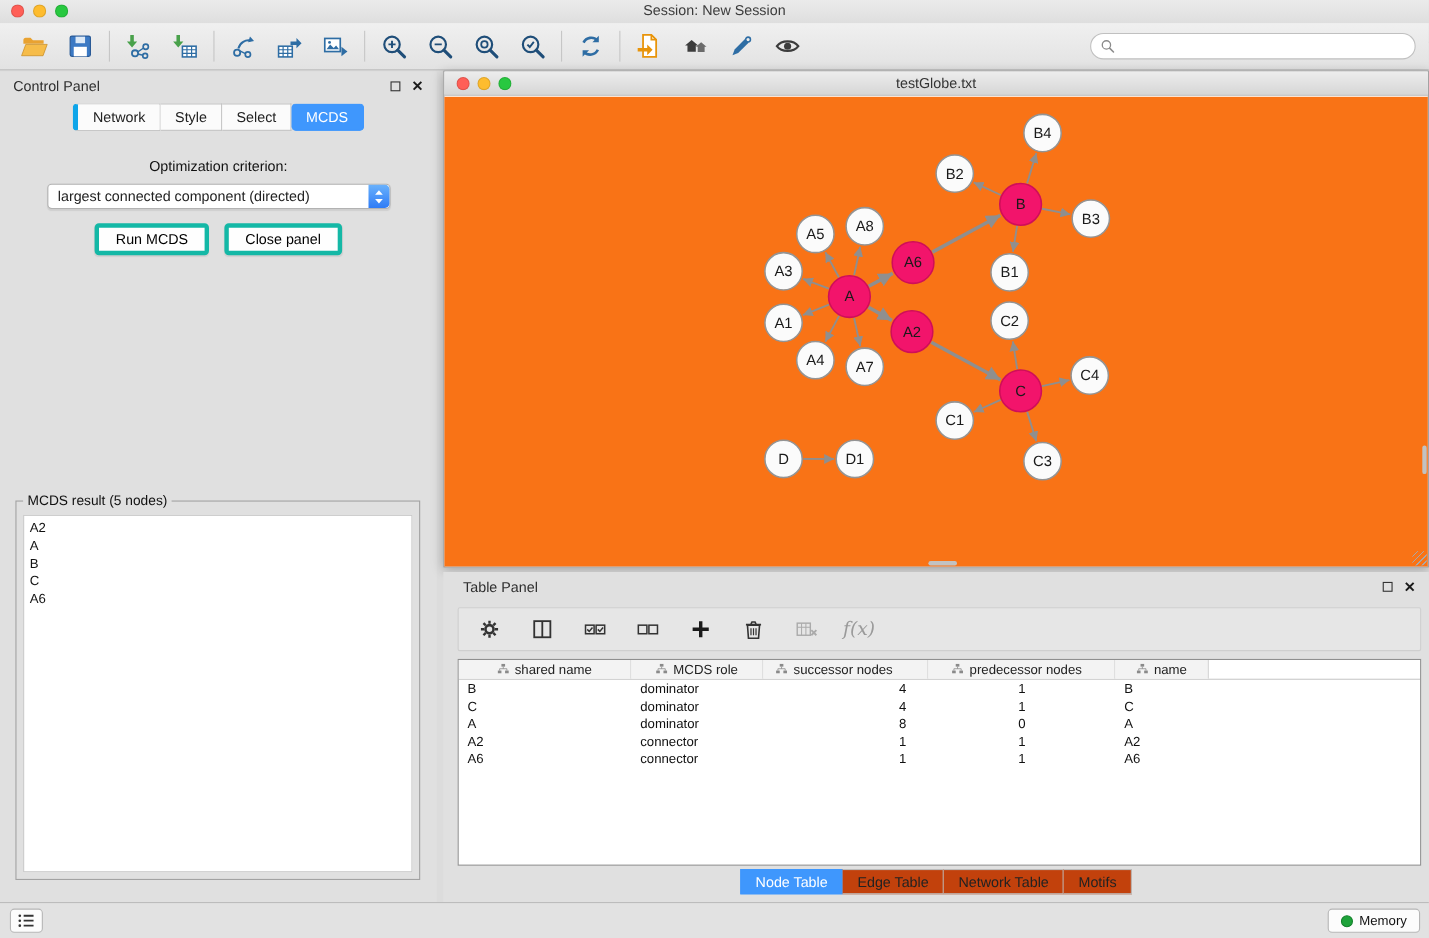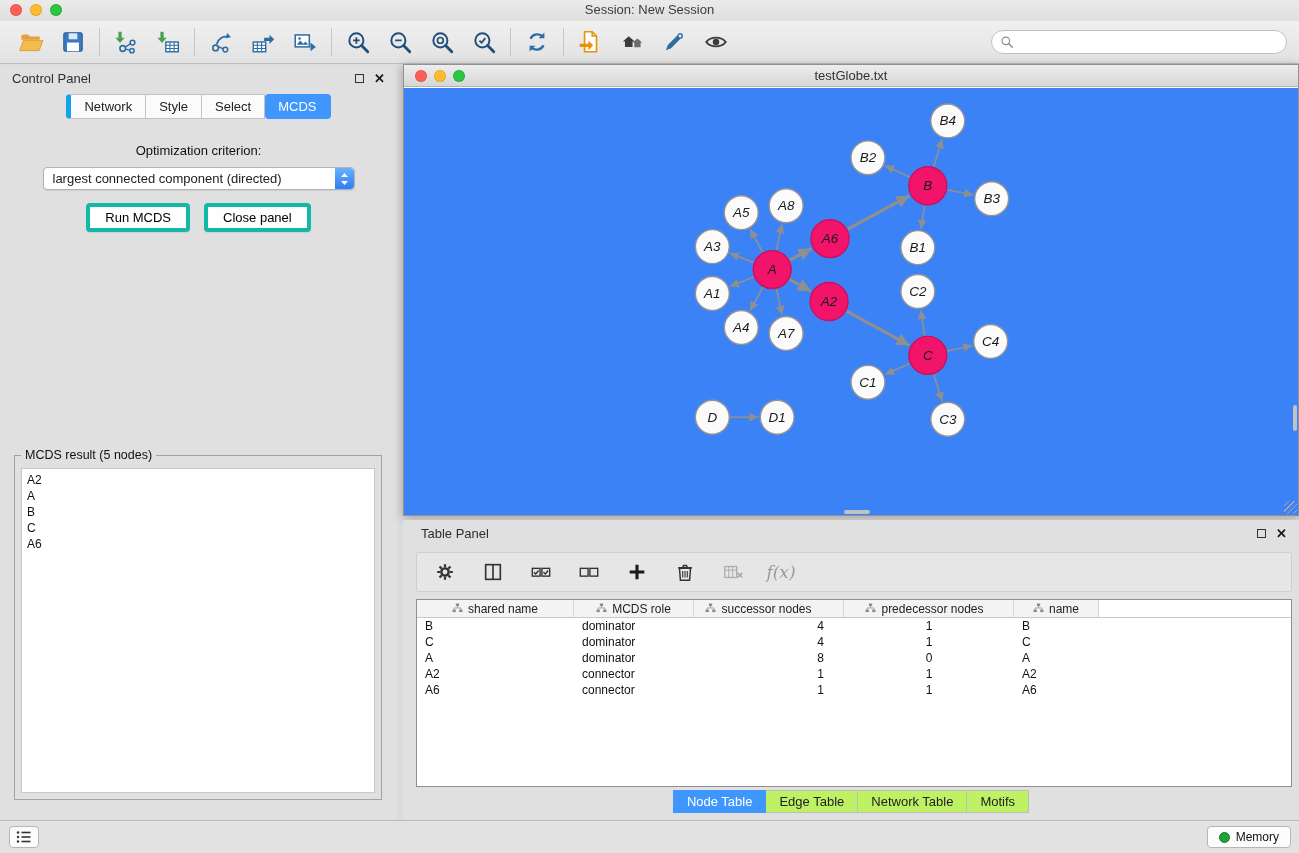--- a/index.html
+++ b/index.html
@@ -45,21 +45,21 @@
   .result-legend { position:absolute; top:-8px; left:6px; background:#e0e0e0; padding:0 4px; font-size:12.5px; color:#111; }
   .result-list { position:absolute; top:12px; left:6px; right:6px; bottom:6px; background:#fff; border:1px solid #c9c9c9; padding:3px 5px; font-size:12px; overflow:auto; }
   .result-item { line-height:16px; color:#111; }
 
   
   .net-window { position:absolute; left:403px; top:64px; width:896px; height:452px; background:#fff; border:1px solid #919191; box-shadow:0 2px 10px rgba(0,0,0,.28); }
   .net-titlebar { height:22px; background:linear-gradient(#ededed,#d6d6d6); border-bottom:1px solid #b2b2b2; position:relative; }
   .net-traffic { position:absolute; top:5px; left:11px; display:flex; gap:7px; }
   .net-traffic .light { width:12px; height:12px; }
   .net-title { text-align:center; line-height:21px; font-size:13px; color:#333; }
-  .net-canvas { position:absolute; top:23px; left:0; right:0; bottom:0; background:#3b82f6;font-style:italic; }
+  .net-canvas { position:absolute; top:23px; left:0; right:0; bottom:0; background:#f97316; }
   .net-canvas svg { width:100%; height:100%; display:block; }
   .scroll-nub-right { position:absolute; right:1px; top:340px; width:4px; height:26px; background:#c2c2c2; border-radius:2px; }
   .scroll-nub-bottom { position:absolute; bottom:1px; left:440px; width:26px; height:4px; background:#c2c2c2; border-radius:2px; }
   .resize-grip { position:absolute; right:1px; bottom:1px; width:13px; height:13px; background:repeating-linear-gradient(135deg, transparent 0 3px, #a8a8a8 3px 4px); }
 
   
   .table-panel { position:absolute; left:403px; top:520px; right:0; bottom:33px; background:#e0e0e0; }
   .tp-headerrow { height:26px; display:flex; align-items:center; padding:0 12px 0 18px; font-size:13px; color:#2e2e2e; }
   .tp-toolbar { position:absolute; left:13px; right:7px; top:32px; height:40px; border:1px solid #cfcfcf; border-radius:2px; display:flex; align-items:center; gap:20px; padding:0 14px; background:#e6e6e6; }
   .tp-tool { width:28px; height:28px; display:flex; align-items:center; justify-content:center; }
@@ -68,21 +68,21 @@
 
   .tp-table { position:absolute; left:13px; right:7px; top:79px; height:188px; background:#fff; border:1px solid #8f8f8f; overflow:hidden; }
   .tp-hrow { display:flex; height:18px; border-bottom:1px solid #c9c9c9; }
   .tp-hcell { background:#f3f3f3; border-right:1px solid #d6d6d6; display:flex; align-items:center; justify-content:center; gap:5px; font-size:12px; color:#222; }
   .tp-hcell svg { width:11px; height:11px; flex:0 0 auto; }
   .tp-row { display:flex; height:16px; align-items:center; }
   .tp-cell { font-size:12px; color:#111; padding:0 8px; overflow:hidden; white-space:nowrap; }
   .c0 { width:157px; } .c1 { width:120px; } .c2 { width:150px; text-align:right; padding-right:20px; } .c3 { width:170px; text-align:center; padding-right:8px; } .c4 { width:85px; }
 
   .tp-tabs { position:absolute; bottom:7px; left:0; right:0; display:flex; justify-content:center; }
-  .tp-tab { padding:3px 13px; background:#bef264; border:1px solid #bdbdbd; border-left:none; font-size:13px; color:#222; }
+  .tp-tab { padding:3px 13px; background:#c2410c; border:1px solid #bdbdbd; border-left:none; font-size:13px; color:#222; }
   .tp-tab:first-child { border-left:1px solid #bdbdbd; }
   .tp-tab.active { background:#3f97fd; border-color:#3f97fd; color:#fff; }
 
   
   .statusbar { position:absolute; bottom:0; left:0; right:0; height:33px; background:#e2e2e2; border-top:1px solid #bcbcbc; }
   .menu-btn { position:absolute; left:9px; top:5px; width:30px; height:22px; background:#fcfcfc; border:1px solid #b6b6b6; border-radius:4px; display:flex; align-items:center; justify-content:center; }
   .memory-btn { position:absolute; right:8px; top:5px; height:22px; background:#fcfcfc; border:1px solid #b6b6b6; border-radius:4px; padding:0 11px; display:flex; align-items:center; gap:6px; font-size:12px; color:#111; }
   .memory-dot { width:11px; height:11px; border-radius:50%; background:#1ea33a; border:1px solid #13802b; }
 </style>
 </head>

